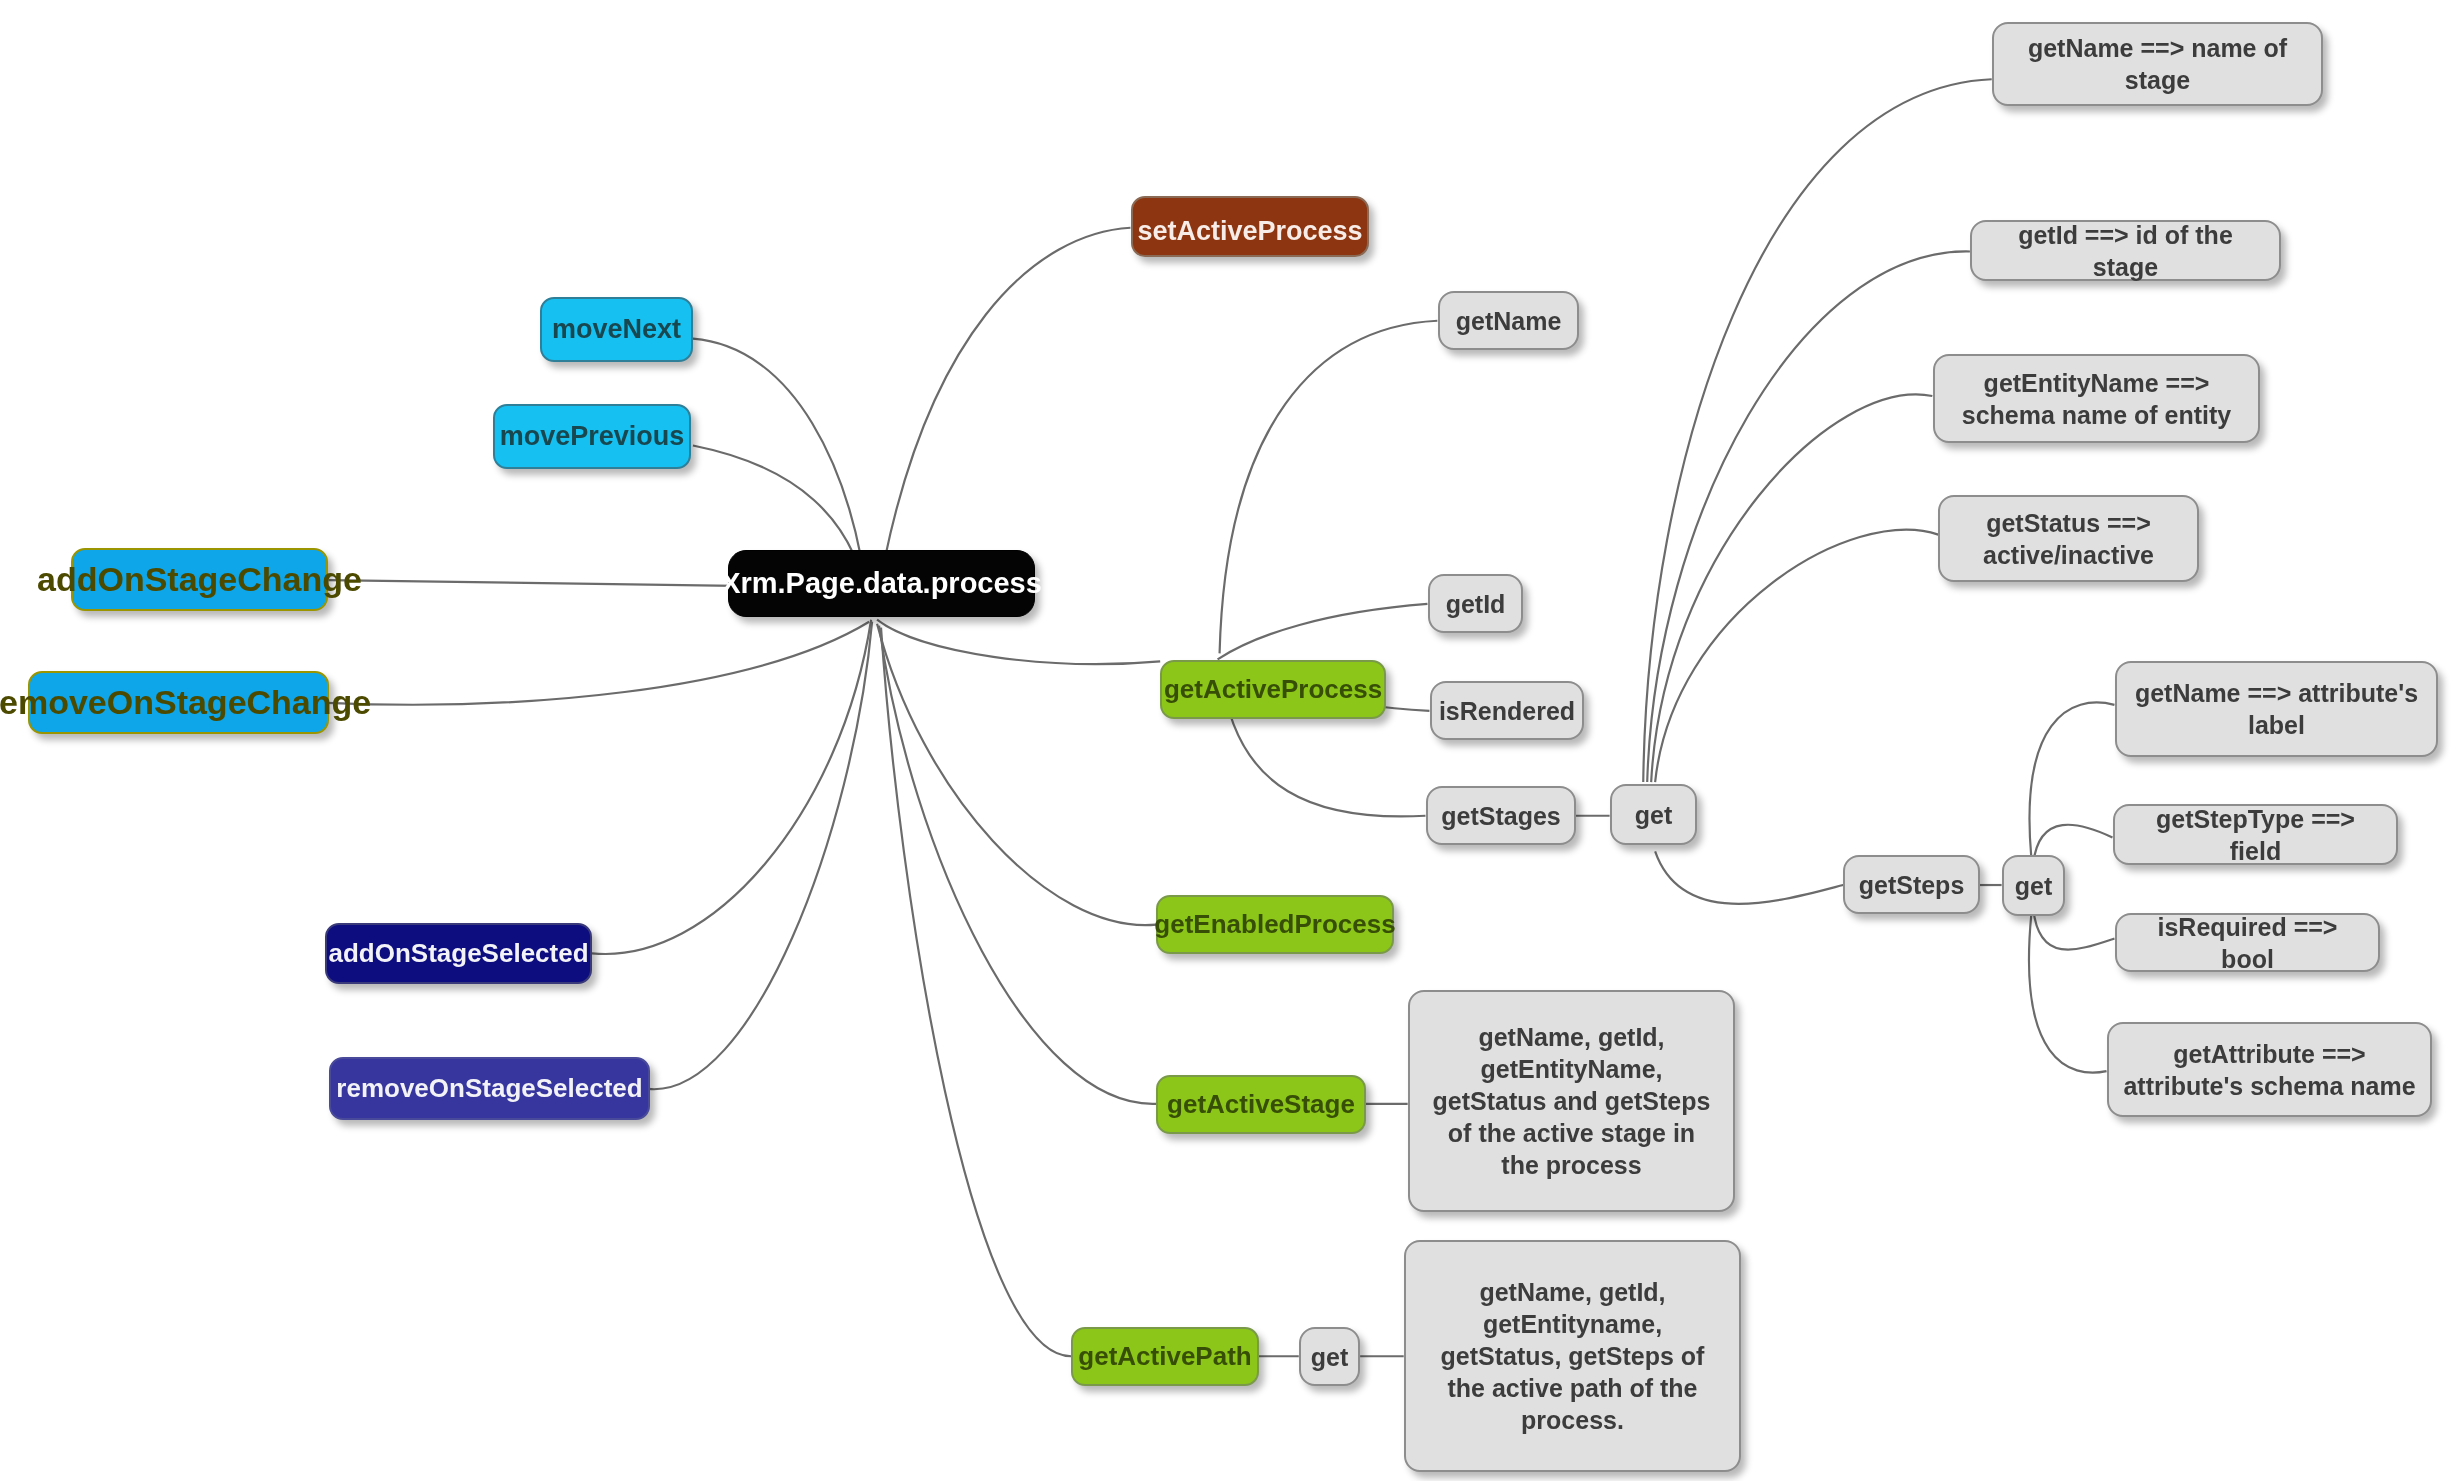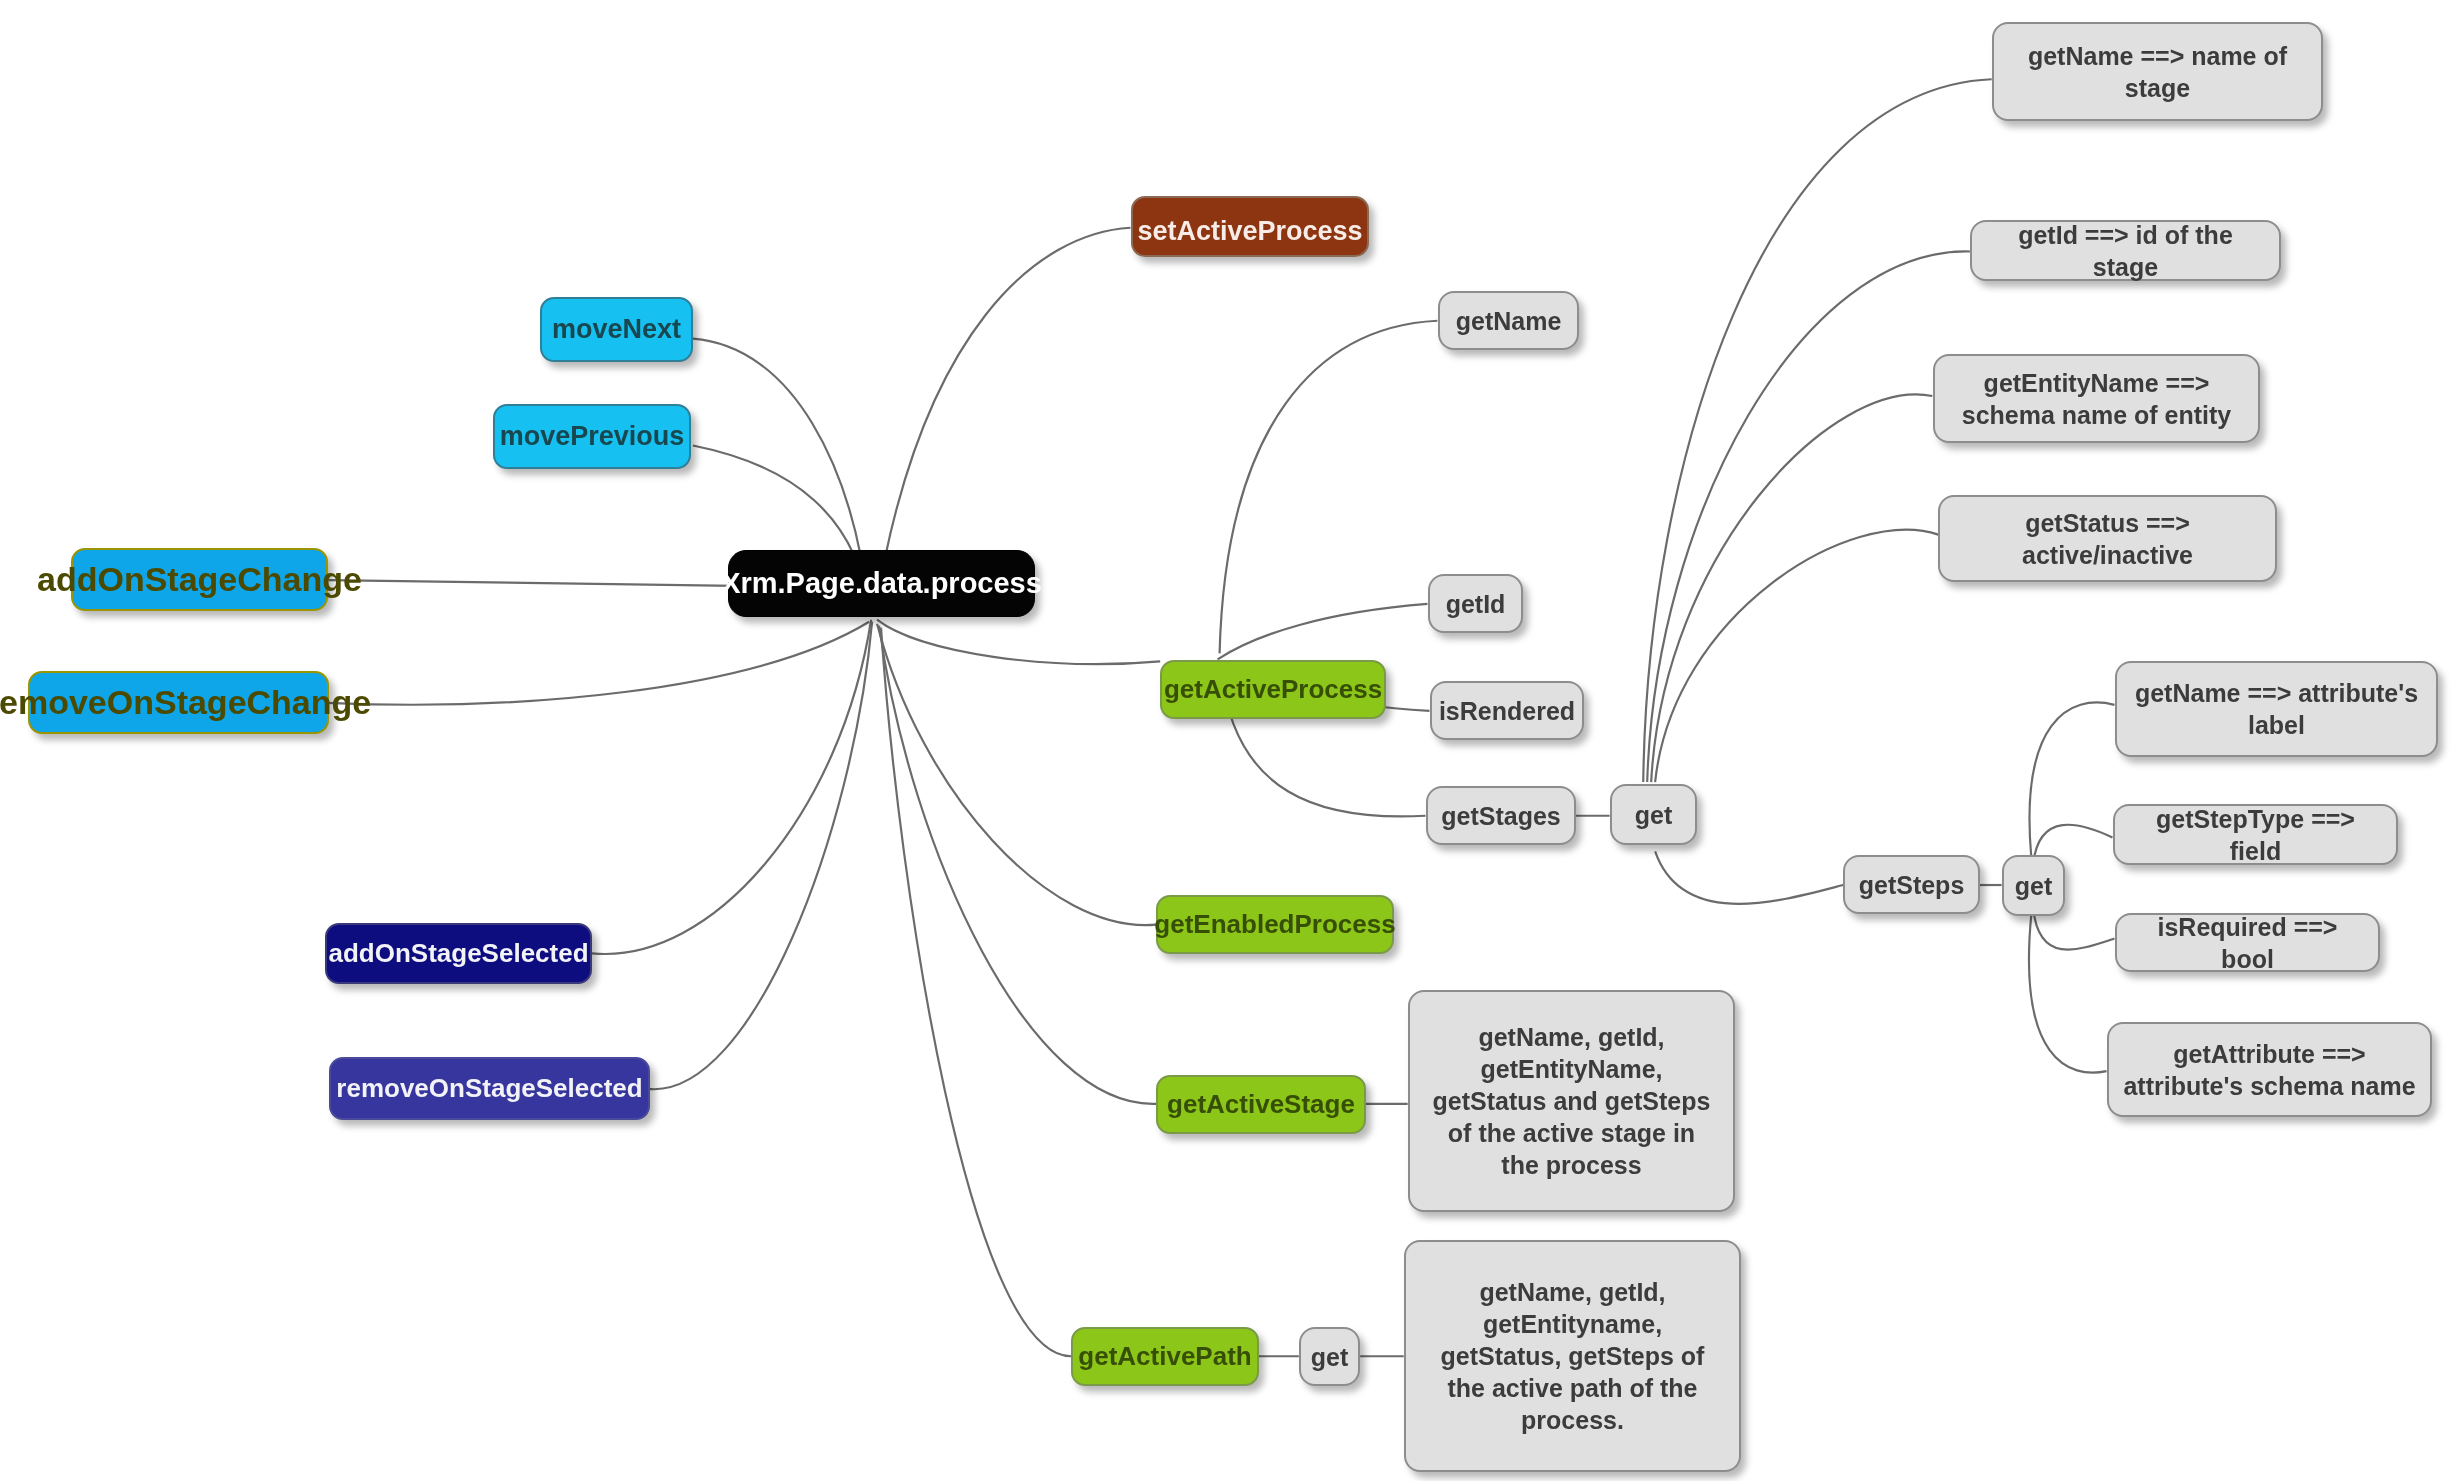--- a/index.html
+++ b/index.html
@@ -126,30 +126,30 @@
   <div class="node n-grey pad" style="left:1843px;top:855px;width:137px;height:59px;">
     <span>getSteps</span>
   </div>
   <div class="node n-grey pad" style="left:2002px;top:855px;width:63px;height:61px;">
     <span>get</span>
   </div>
   <div class="node n-grey pad" style="left:1299px;top:1327px;width:61px;height:59px;">
     <span>get</span>
   </div>
 
-  <div class="node n-grey pad" style="left:1992px;top:22px;width:331px;height:99px;">
+  <div class="node n-grey pad" style="left:1992px;top:22px;width:331px;height:84px;">
     <span>getName ==&gt; name of stage</span>
   </div>
   <div class="node n-grey pad" style="left:1970px;top:220px;width:311px;height:61px;">
     <span>getId ==&gt; id of the stage</span>
   </div>
   <div class="node n-grey pad" style="left:1933px;top:354px;width:327px;height:89px;">
     <span>getEntityName  ==&gt; schema name of entity</span>
   </div>
-  <div class="node n-grey pad" style="left:1938px;top:495px;width:339px;height:87px;">
+  <div class="node n-grey pad" style="left:1938px;top:495px;width:261px;height:87px;">
     <span>getStatus ==&gt; active/inactive</span>
   </div>
 
   <div class="node n-grey pad" style="left:2115px;top:661px;width:323px;height:96px;">
     <span>getName  ==&gt; attribute's label</span>
   </div>
   <div class="node n-grey pad" style="left:2113px;top:804px;width:285px;height:61px;">
     <span>getStepType ==&gt; field</span>
   </div>
   <div class="node n-grey pad" style="left:2115px;top:913px;width:265px;height:59px;">

